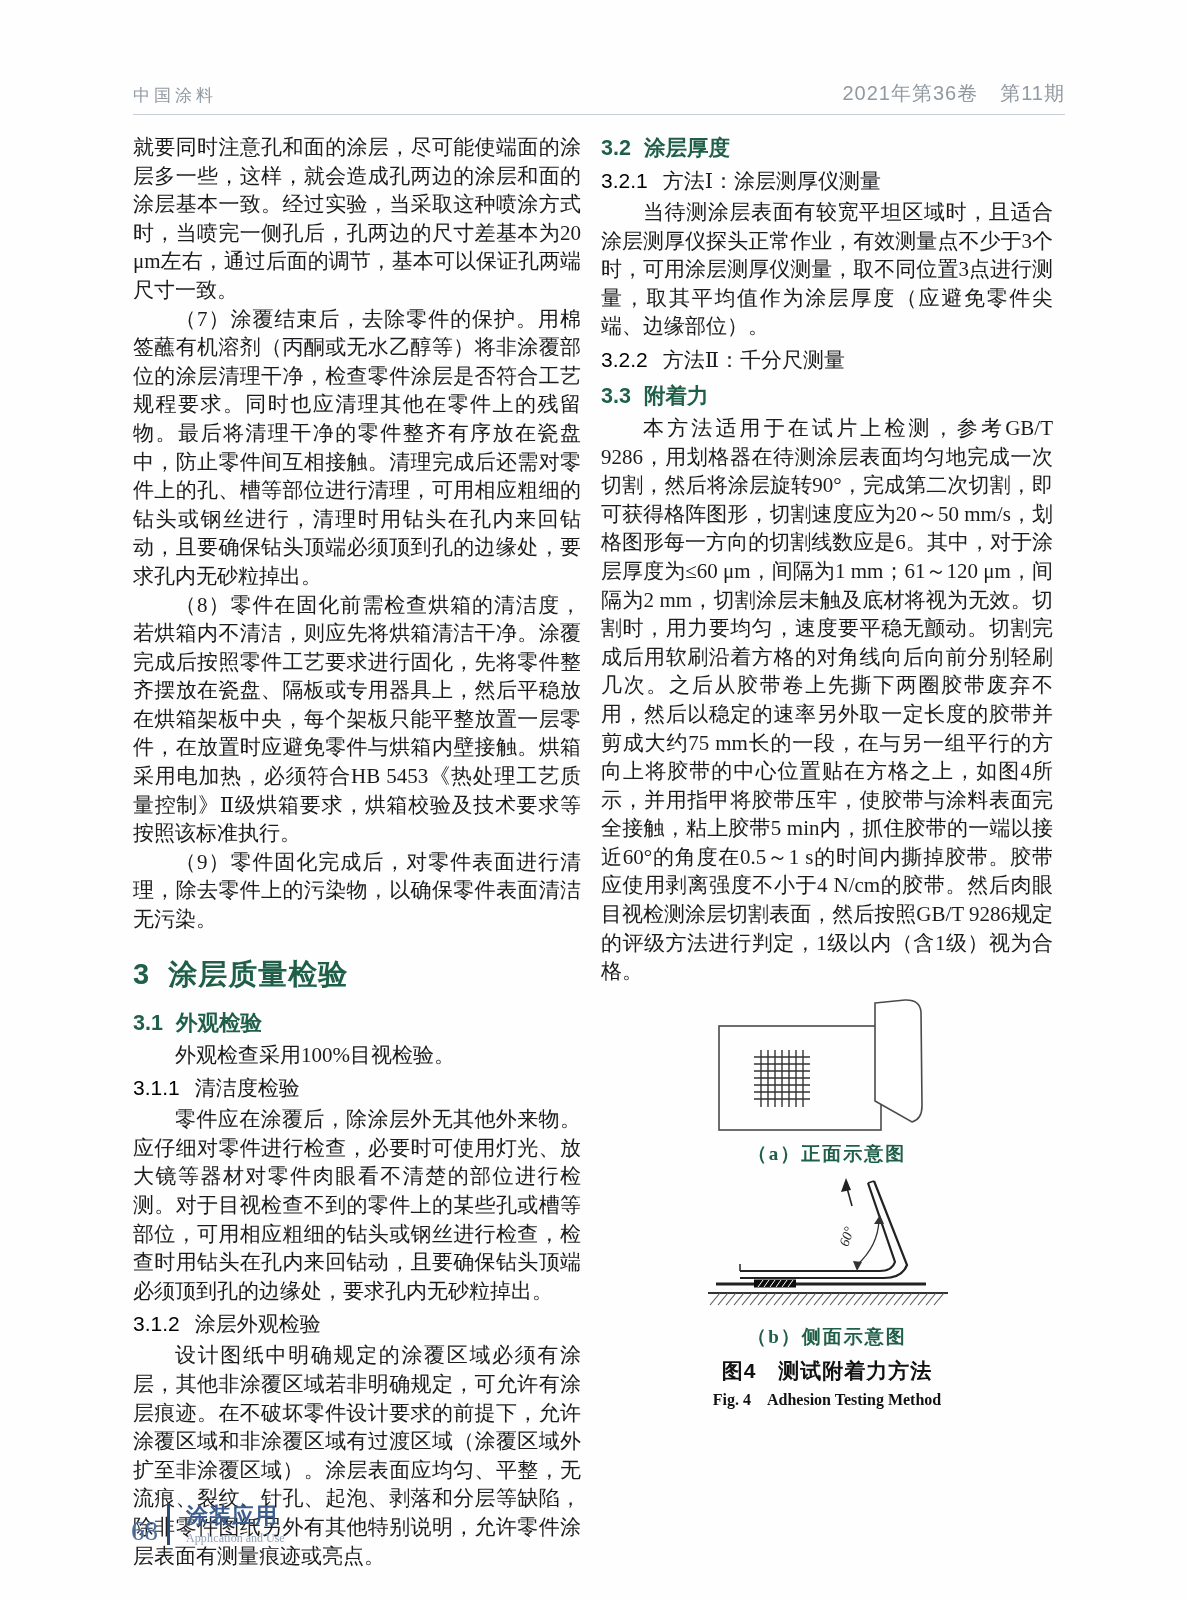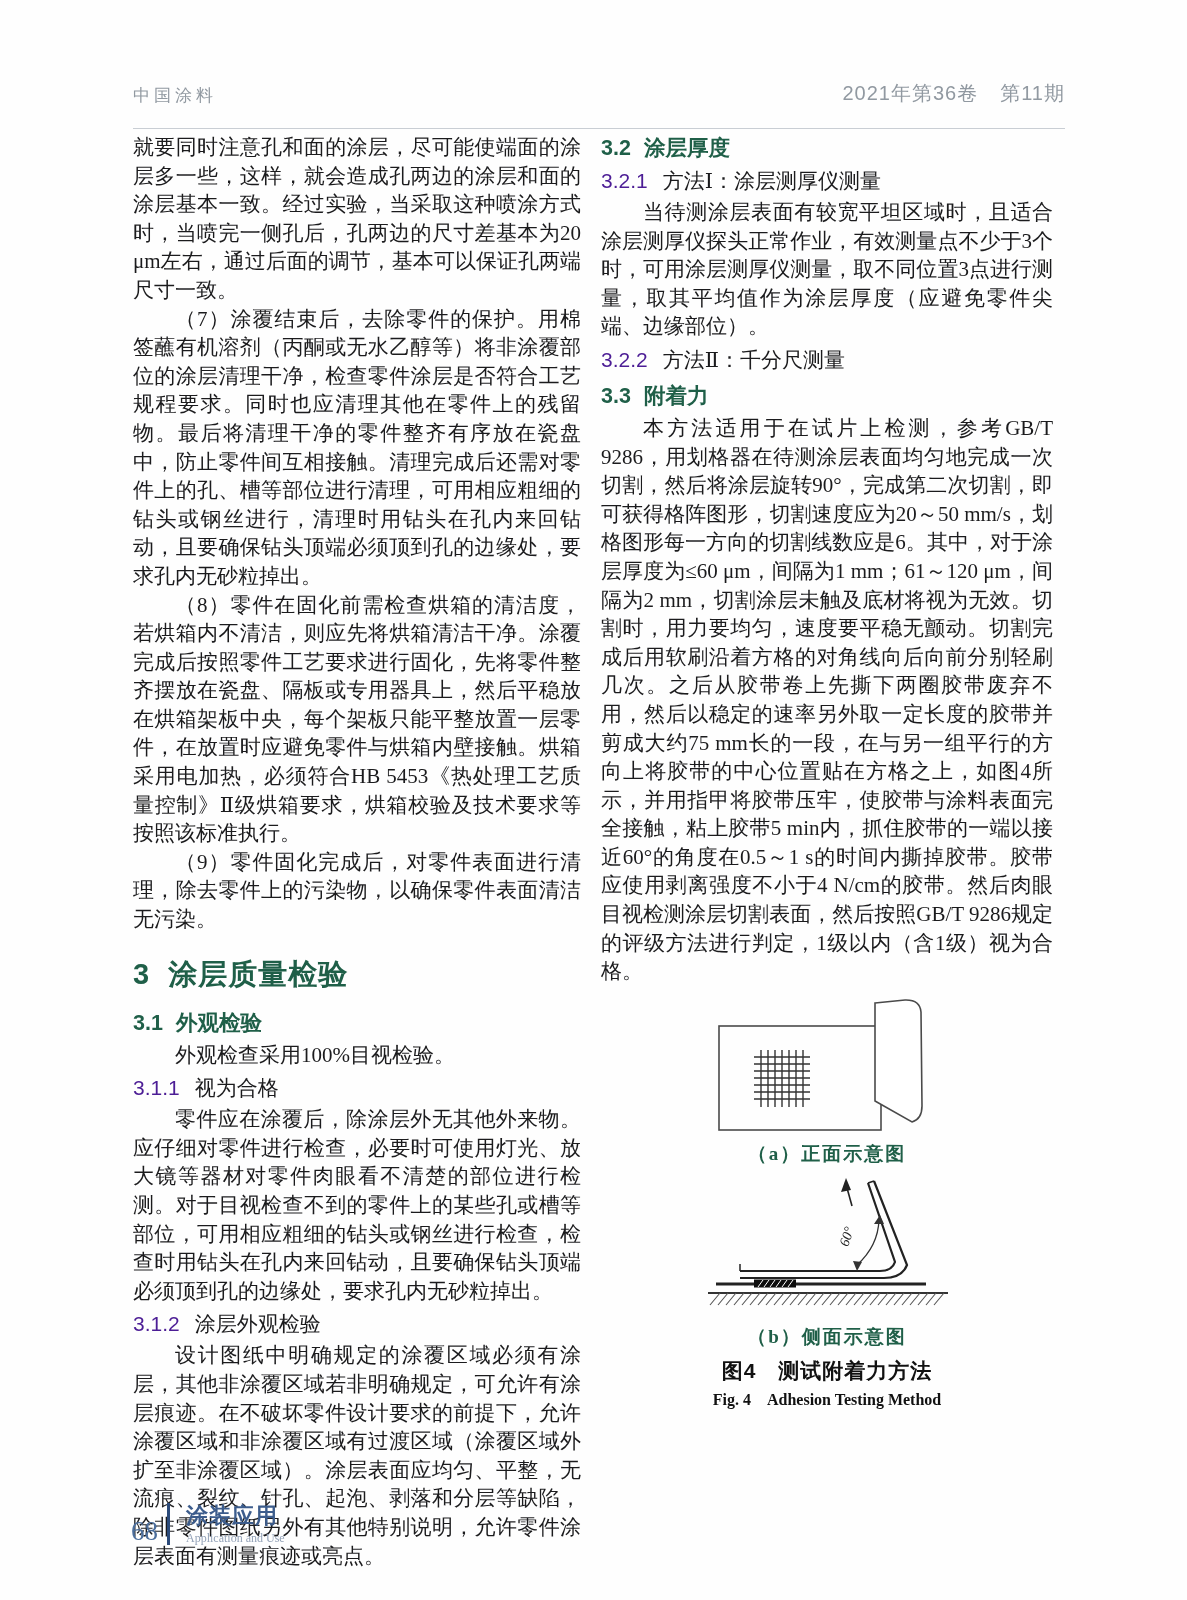--- a/index.html
+++ b/index.html
@@ -17,21 +17,21 @@
 
   
   .header {
     position: absolute;
     left: 133px;
     right: 122px;
     top: 80px;
     display: flex;
     justify-content: space-between;
     align-items: flex-end;
-    padding-bottom: 21px;
+    padding-bottom: 7px;
     border-bottom: 1.5px solid #c9ced4;
     font-family: "Liberation Sans", sans-serif;
     color: #9199a1;
   }
   .journal-name { font-size: 17px; letter-spacing: 4px; }
   .issue-info { font-size: 20px; letter-spacing: 1px; display: flex; gap: 22px; }
 
   
   .columns {
     position: absolute;
@@ -72,21 +72,21 @@
   }
   .sub-heading .num { margin-right: 13px; }
 
   .subsub-heading {
     font-size: 21px;
     font-weight: normal;
     margin: 5px 0 3px 0;
   }
   .subsub-heading .num {
     font-family: "Liberation Sans", sans-serif;
-    color: #4c1d95;
+    color: #000000;
     margin-right: 15px;
   }
   .subsub-heading .ttl { color: #1b1b1d; }
 
   
   .figure-block { margin-top: 8px; text-align: center; }
   .figure-block svg { display: block; margin: 0 auto; }
   .fig-caption {
     font-size: 19px;
     font-weight: 600;
@@ -173,21 +173,21 @@
       <div class="sec-heading">
         <span class="num">3</span><span>涂层质量检验</span>
       </div>
 
       <div class="sub-heading">
         <span class="num">3.1</span><span>外观检验</span>
       </div>
       <p class="body">外观检查采用100%目视检验。</p>
 
       <div class="subsub-heading">
-        <span class="num">3.1.1</span><span class="ttl">视为合格</span>
+        <span class="num">3.1.1</span><span class="ttl">清洁度检验</span>
       </div>
       <p class="body">零件应在涂覆后，除涂层外无其他外来物。应仔细对零件进行检查，必要时可使用灯光、放大镜等器材对零件肉眼看不清楚的部位进行检测。对于目视检查不到的零件上的某些孔或槽等部位，可用相应粗细的钻头或钢丝进行检查，检查时用钻头在孔内来回钻动，且要确保钻头顶端必须顶到孔的边缘处，要求孔内无砂粒掉出。</p>
 
       <div class="subsub-heading">
         <span class="num">3.1.2</span><span class="ttl">涂层外观检验</span>
       </div>
       <p class="body">设计图纸中明确规定的涂覆区域必须有涂层，其他非涂覆区域若非明确规定，可允许有涂层痕迹。在不破坏零件设计要求的前提下，允许涂覆区域和非涂覆区域有过渡区域（涂覆区域外扩至非涂覆区域）。涂层表面应均匀、平整，无流痕、裂纹、针孔、起泡、剥落和分层等缺陷，除非零件图纸另外有其他特别说明，允许零件涂层表面有测量痕迹或亮点。</p>
     </div>
 
     <div class="col-right">

